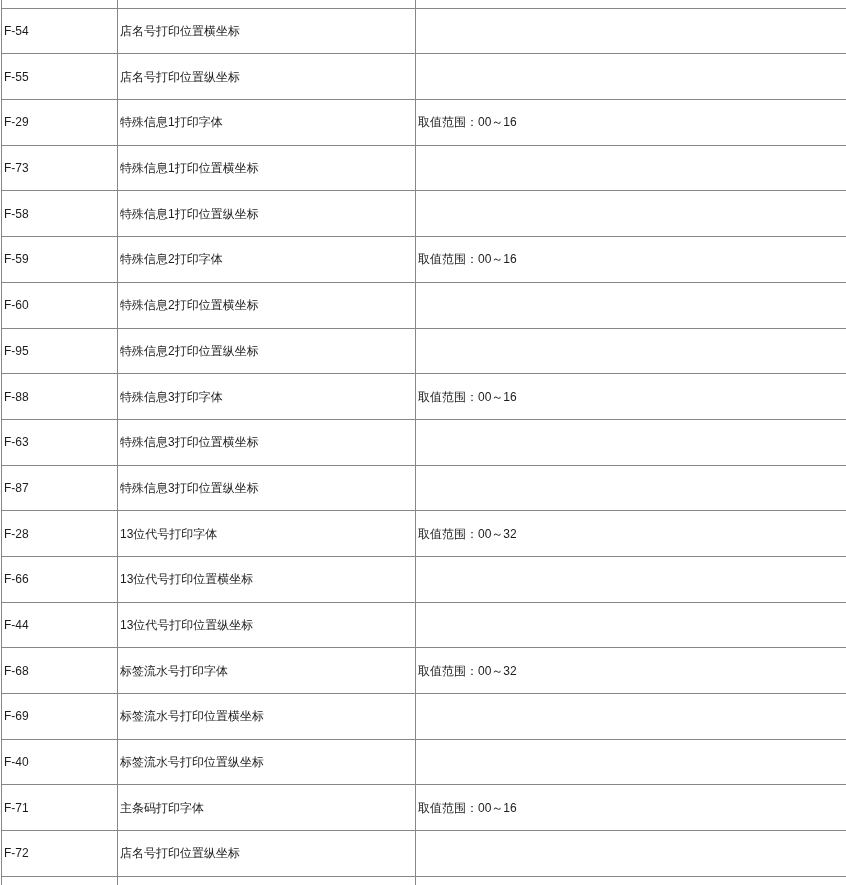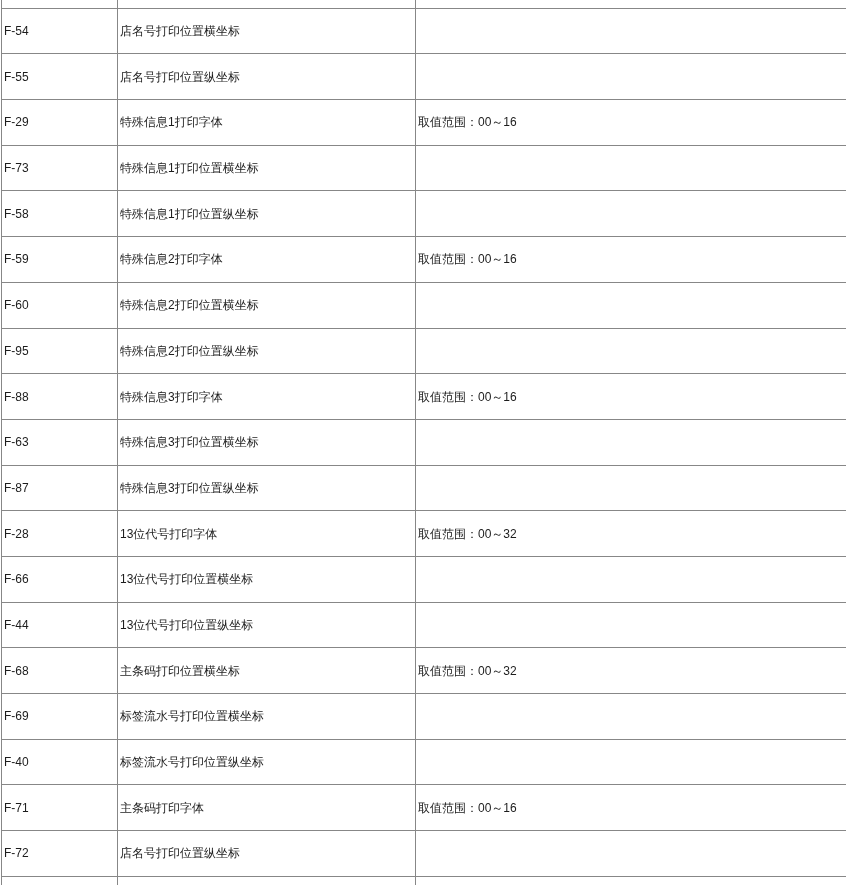--- a/index.html
+++ b/index.html
@@ -114,21 +114,21 @@
           <td class="col-name">13位代号打印位置横坐标</td>
           <td class="col-range"></td>
         </tr>
         <tr>
           <td class="col-code">F-44</td>
           <td class="col-name">13位代号打印位置纵坐标</td>
           <td class="col-range"></td>
         </tr>
         <tr>
           <td class="col-code">F-68</td>
-          <td class="col-name">主条码打印位置横坐标</td>
+          <td class="col-name">标签流水号打印字体</td>
           <td class="col-range">取值范围：00～32</td>
         </tr>
         <tr>
           <td class="col-code">F-69</td>
           <td class="col-name">标签流水号打印位置横坐标</td>
           <td class="col-range"></td>
         </tr>
         <tr>
           <td class="col-code">F-40</td>
           <td class="col-name">标签流水号打印位置纵坐标</td>

